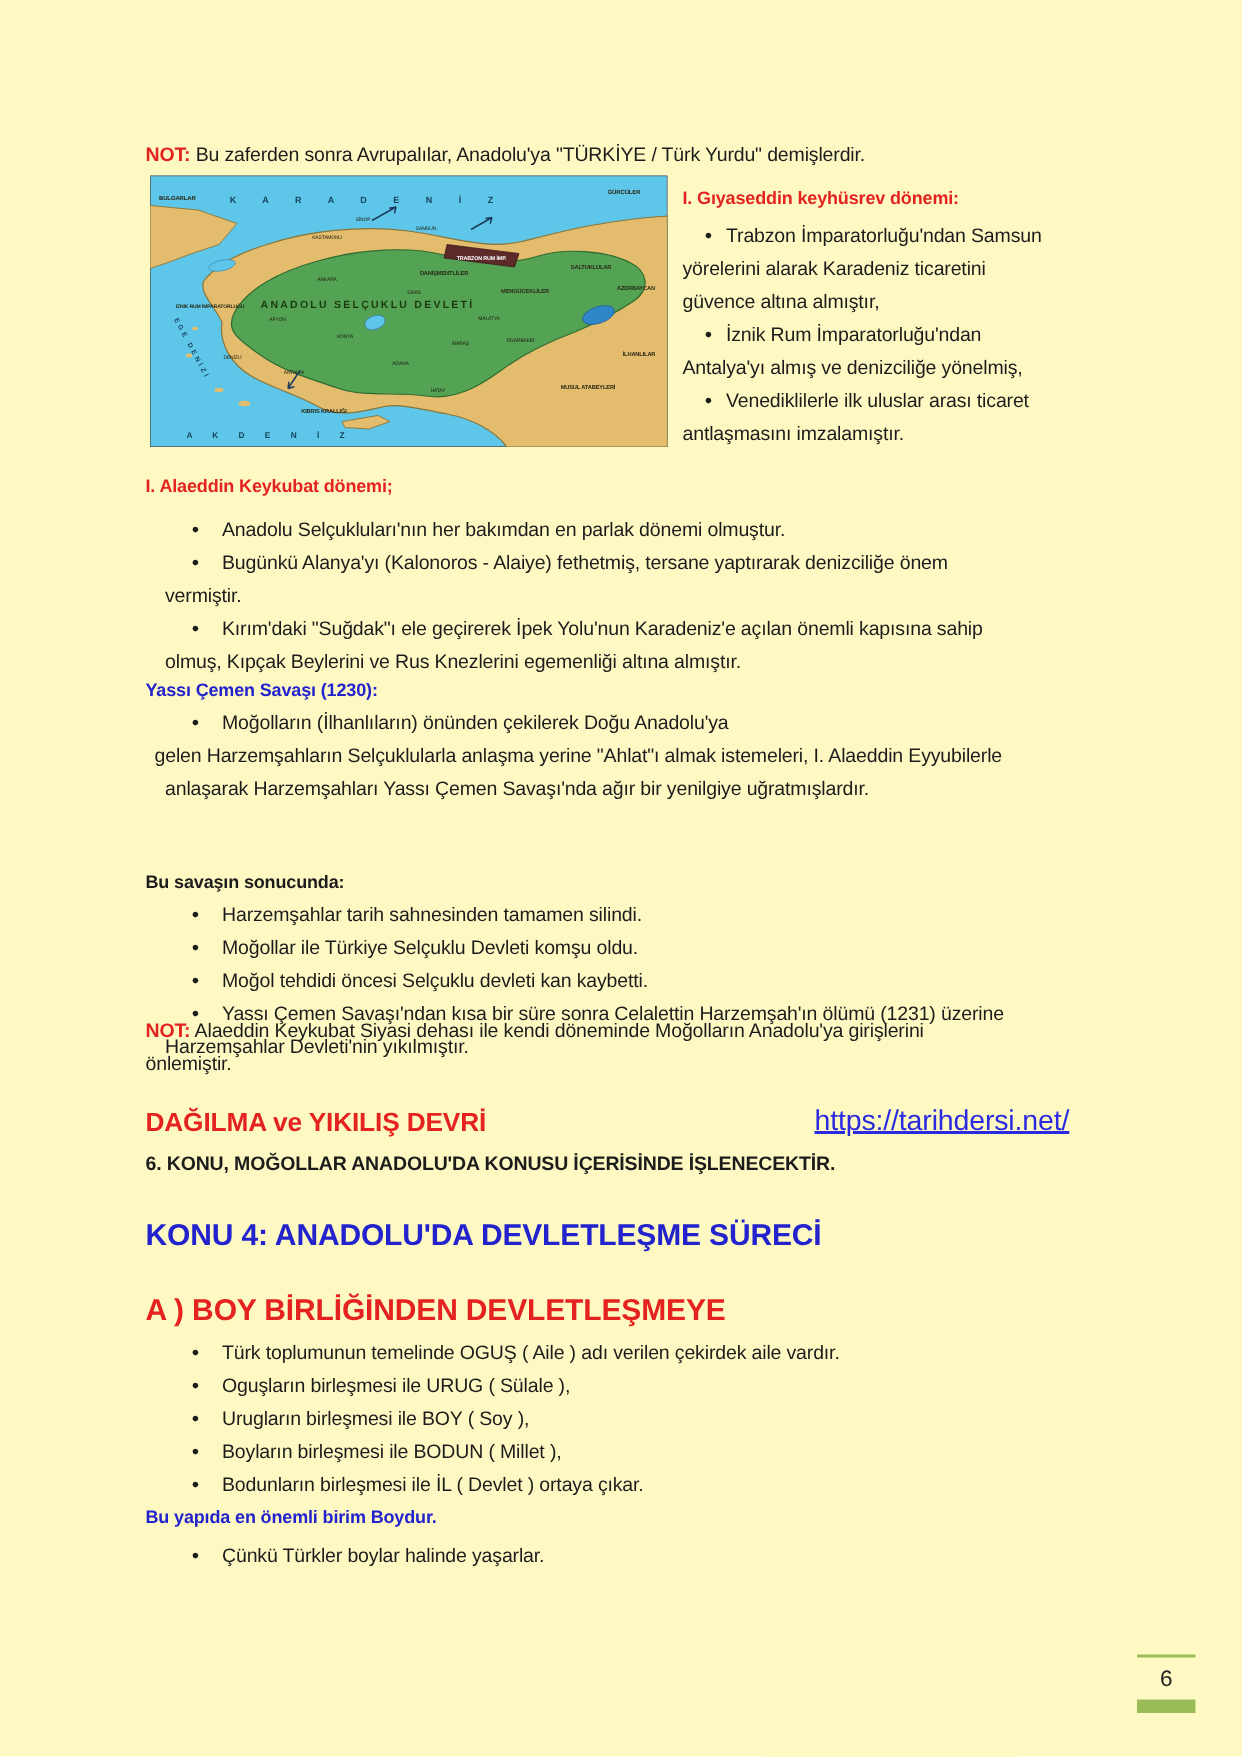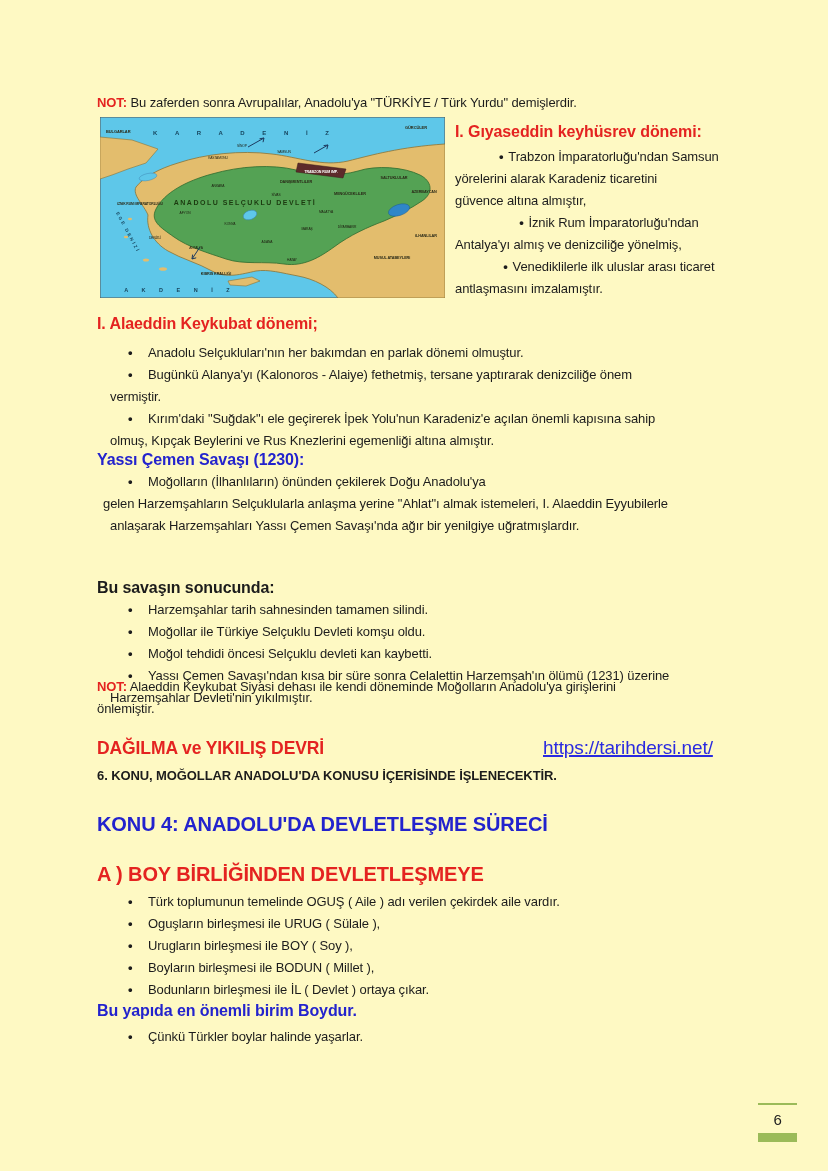--- a/index.html
+++ b/index.html
@@ -7,32 +7,32 @@
     position:relative;width:828px;height:1171px;background:#fef9c3;overflow:hidden;
     font-family:"Liberation Sans",sans-serif;color:#1c1c1c;font-size:13px;letter-spacing:-0.1px;
   }
   .abs{position:absolute;}
   .line{line-height:22px;white-space:nowrap;}
   .red{color:#e42320;font-weight:bold;}
   .blue{color:#2323cd;font-weight:bold;}
   .black-b{color:#1c1c1c;font-weight:bold;}
 
   
-  .h-small{font-size:16px;line-height:22px;white-space:nowrap;}
+  .h-small{font-size:12px;line-height:22px;white-space:nowrap;}
   .h-mid{font-size:20px;line-height:26px;white-space:nowrap;}
   .h-big{font-size:17.5px;line-height:26px;white-space:nowrap;}
 
   
   .b-first{line-height:22px;white-space:nowrap;padding-left:31px;}
   .b-first .dot{display:inline-block;width:20px;font-weight:bold;}
   .b-cont{line-height:22px;white-space:nowrap;padding-left:13px;}
   .b-cont-sm{line-height:22px;white-space:nowrap;padding-left:6px;}
 
   
-  .rb-first{line-height:22px;white-space:nowrap;padding-left:15px;text-align:center;}
+  .rb-first{line-height:22px;white-space:nowrap;padding-left:15px;}
   .rb-first .dot{display:inline-block;width:14px;font-weight:bold;}
   .rb-cont{line-height:22px;white-space:nowrap;padding-left:0;}
 
   .link{
     color:#2a2ae0;font-weight:normal;font-size:19px;text-decoration:underline;
     text-decoration-thickness:2px;white-space:nowrap;
   }
 
   .pg-rule-top{position:absolute;left:758px;top:1103px;width:39px;height:2px;background:#9bbb59;}
   .pg-num{position:absolute;left:758px;top:1108px;width:39px;text-align:center;font-size:15px;line-height:24px;color:#222;}

